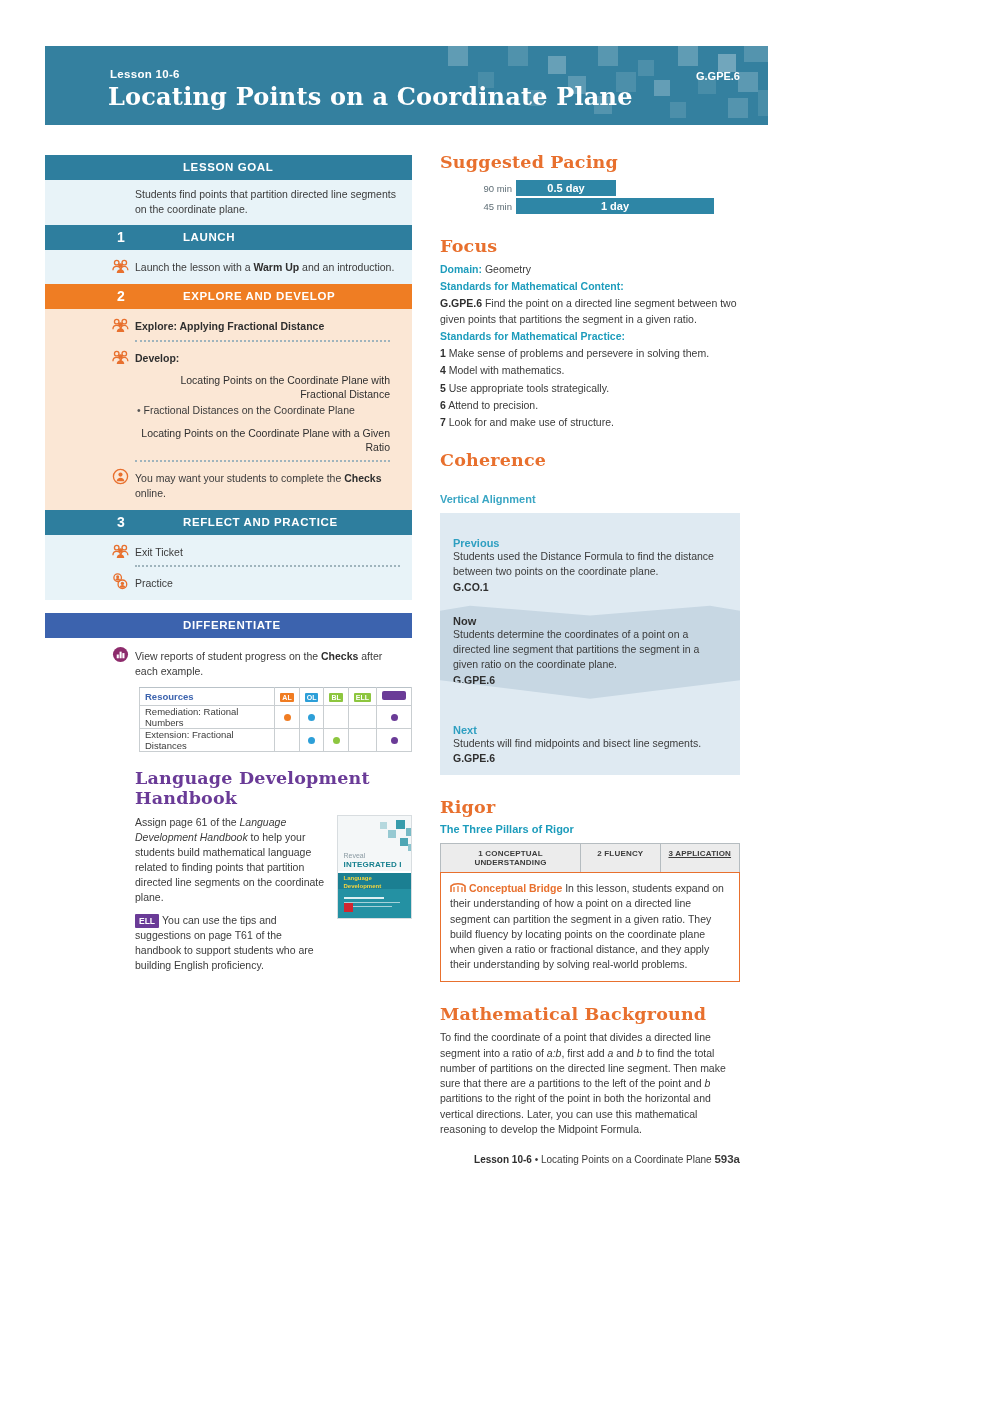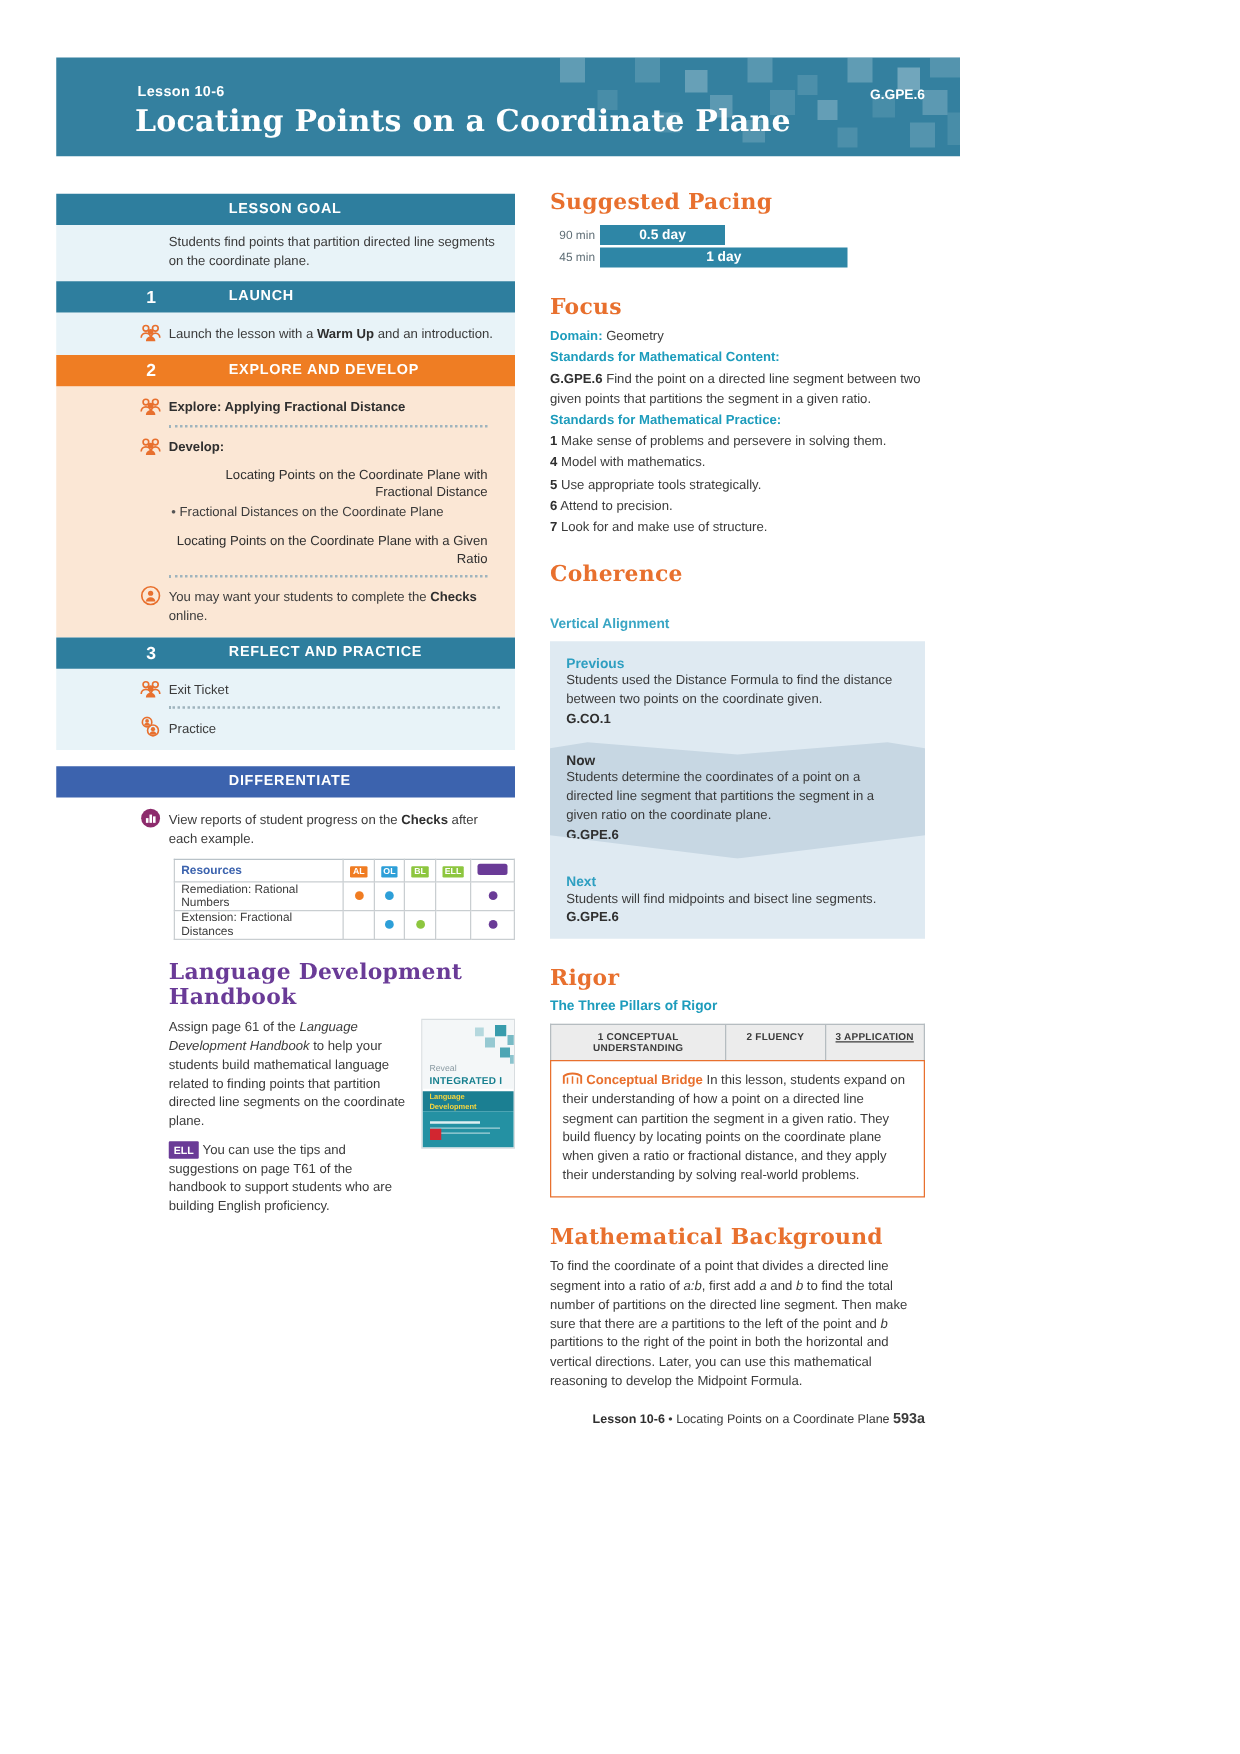--- a/index.html
+++ b/index.html
@@ -70,30 +70,30 @@
   .book .logo { position:absolute; left:6px; bottom:6px; width:9px; height:9px; background:#d22630; }
 
   
   .h-orange { font-family:"DejaVu Serif", serif; font-weight:700; font-size:17.5px; color:#e8702e; letter-spacing:.2px; }
   .sub-teal { color:#1d9cbc; font-weight:700; font-size:11px; }
   .rtxt { font-size:10.5px; line-height:1.45; color:#3b3b3b; }
   .teal-b { color:#1d9cbc; font-weight:700; }
 
   .pacing { margin-top:8px; }
   .prow { display:flex; align-items:center; margin-bottom:2px; }
-  .prow .plabel { width:40px; text-align:right; font-size:9.5px; color:#5f6e76; padding-right:4px; }
+  .prow .plabel { width:40px; text-align:right; font-size:9.5px; color:#5f6e76; padding-right:4px;margin-left:36px; }
   .pbar { height:16px; background:#2e86a6; color:#fff; font-size:11px; font-weight:700; display:flex; align-items:center; justify-content:center; }
 
   .focus { margin-top:22px; }
   .focus .line { margin-top:2px; }
   .practices div { margin-top:2px; }
 
   .coherence { margin-top:20px; }
   .vc-card { margin-top:8px; background:#dfeaf2; padding-bottom:2px; }
-  .vc-sec { padding:12px 13px 7px; }
+  .vc-sec { padding:24px 13px 7px; }
   .vc-label { font-size:11px; font-weight:700; color:#2e9fc1; }
   .vc-now { background:#c7d7e3; clip-path:polygon(0 9%, 10% 4%, 50% 14%, 90% 4%, 100% 9%, 100% 80%, 50% 99%, 0 80%); padding:13px 13px 12px; }
   .vc-now .vc-label { color:#2f2f2f; }
   .vc-code { font-weight:700; color:#2f2f2f; }
 
   .rigor { margin-top:22px; }
   .pillars { display:flex; margin-top:8px; border:1px solid #b5bcc0; border-bottom:none; background:#ececec; }
   .pillars .cell { font-size:8px; font-weight:700; color:#3b3b3b; text-align:center; padding:5px 2px; border-right:1px solid #b5bcc0; letter-spacing:.2px; }
   .pillars .cell:last-child { border-right:none;text-decoration:underline; }
   .bridge-box { border:1.5px solid #e8702e; background:#fff; padding:8px 9px 9px; }
@@ -366,21 +366,21 @@
         </div>
       </div>
     </div>
 
     <div class="coherence">
       <div class="h-orange">Coherence</div>
       <div class="sub-teal" style="margin-top:23px;color:#3aa6c4">Vertical Alignment</div>
       <div class="vc-card">
         <div class="vc-sec">
           <div class="vc-label">Previous</div>
-          <div class="rtxt">Students used the Distance Formula to find the distance between two points on the coordinate given.</div>
+          <div class="rtxt">Students used the Distance Formula to find the distance between two points on the coordinate plane.</div>
           <div class="rtxt vc-code">G.CO.1</div>
         </div>
         <div class="vc-now">
           <div class="vc-label">Now</div>
           <div class="rtxt">Students determine the coordinates of a point on a directed line segment that partitions the segment in a given ratio on the coordinate plane.</div>
           <div class="rtxt vc-code">G.GPE.6</div>
         </div>
         <div class="vc-sec">
           <div class="vc-label">Next</div>
           <div class="rtxt">Students will find midpoints and bisect line segments.</div>

